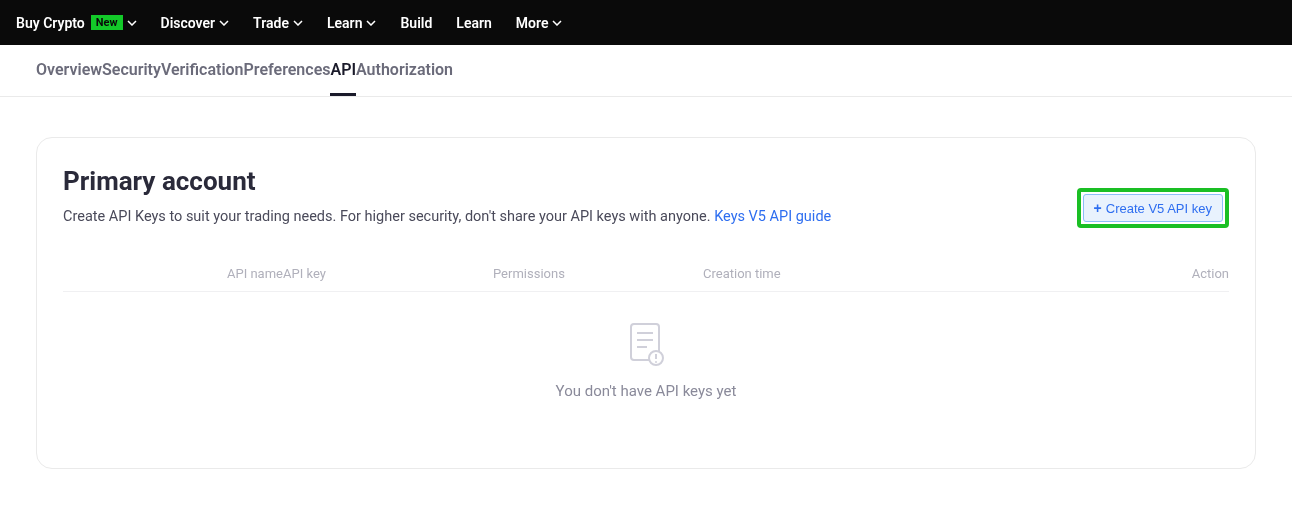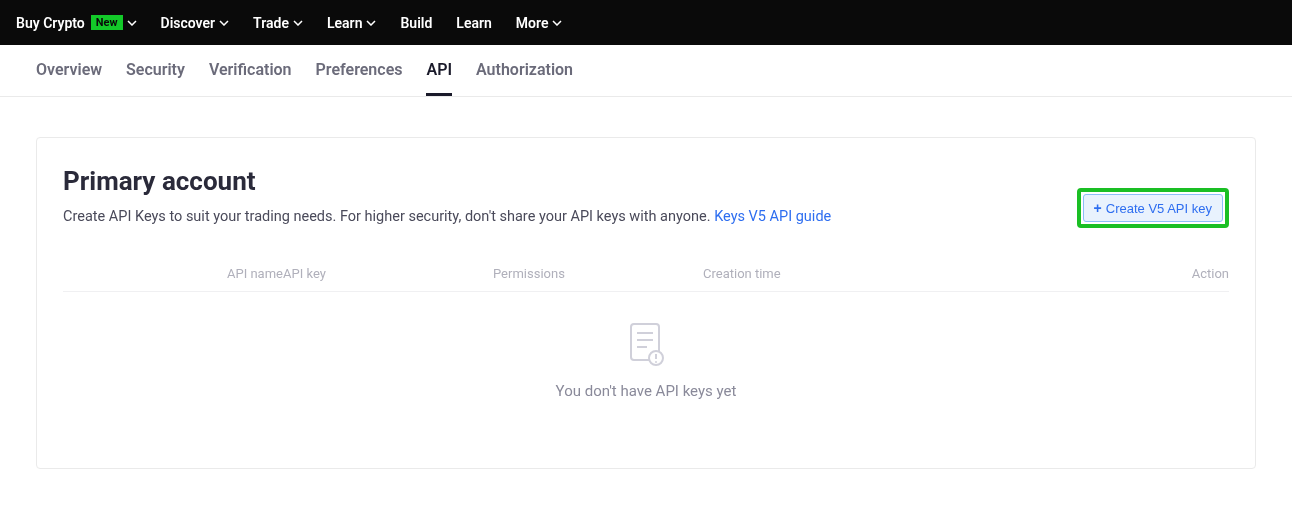--- a/index.html
+++ b/index.html
@@ -7,27 +7,27 @@
     
     
     .topnav { background: #0a0a0a; height: 45px; display: flex; align-items: center; padding: 0 16px; gap: 24px; }
     .topnav-item { color: #fff; font-size: 14px; font-weight: 600; display: flex; align-items: center; gap: 4px; cursor: pointer; }
     .topnav-item.plain { cursor: pointer; }
     .badge-new { background: #13c929; color: #0a0a0a; font-size: 11px; font-weight: 700; padding: 1px 5px; border-radius: 0; margin-left: 2px; }
     .chevron-down { width: 10px; height: 10px; display: inline-flex; align-items: center; justify-content: center; }
     .chevron-down svg { width: 10px; height: 6px; }
     
     
-    .subtabs { border-bottom: 1px solid #eaeaea; padding: 0 36px; display: flex; gap: 24px; height: 52px; align-items: center; }
+    .subtabs { border-bottom: 1px solid #eaeaea; padding: 0 36px; display: flex; height: 52px; align-items: center; }
     .subtab { font-size: 16px; color: #6b6b7a; font-weight: 600; padding: 14px 0; cursor: pointer; border-bottom: 3px solid transparent; margin-bottom: -1px; }
     .subtab.active { color: #1a1a2a; border-bottom-color: #1a1a2a; }
     
     
     .main { padding: 40px 36px; }
-    .card { border: 1px solid #eaeaea; border-radius: 4px; padding: 28px 26px 60px 26px; position: relative; }
+    .card { border: 1px solid #eaeaea; border-radius: 16px; padding: 28px 26px 60px 26px; position: relative; }
     .title-row { display: flex; justify-content: space-between; align-items: flex-start; }
     .title-block { }
     .page-title { font-size: 26px; font-weight: 700; color: #2a2a3a; margin-bottom: 10px; }
     .desc { font-size: 14.5px; color: #4a4a5a; line-height: 1.5; }
     .desc a { color: #2e6ef0; text-decoration: none; }
     
     .create-btn-wrap { border: 4px solid #1abf24; border-radius: 4px; padding: 2px; margin-top: 22px; }
     .create-btn { display: flex; align-items: center; gap: 4px; padding: 5px 10px; border: 1px solid #8cbef7; border-radius: 3px; background: #e9f2fd; font-size: 13px; color: #2e6ef0; cursor: pointer; font-weight: 500; }
     .create-btn .plus { font-size: 14px; font-weight: 700; }
     

